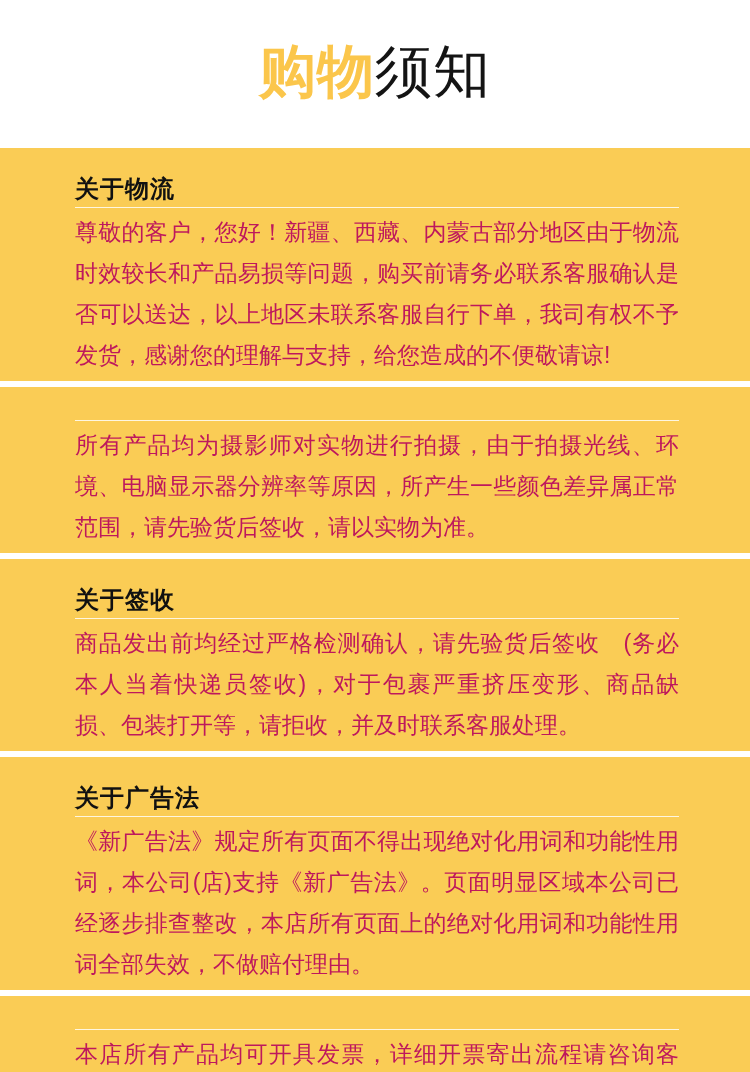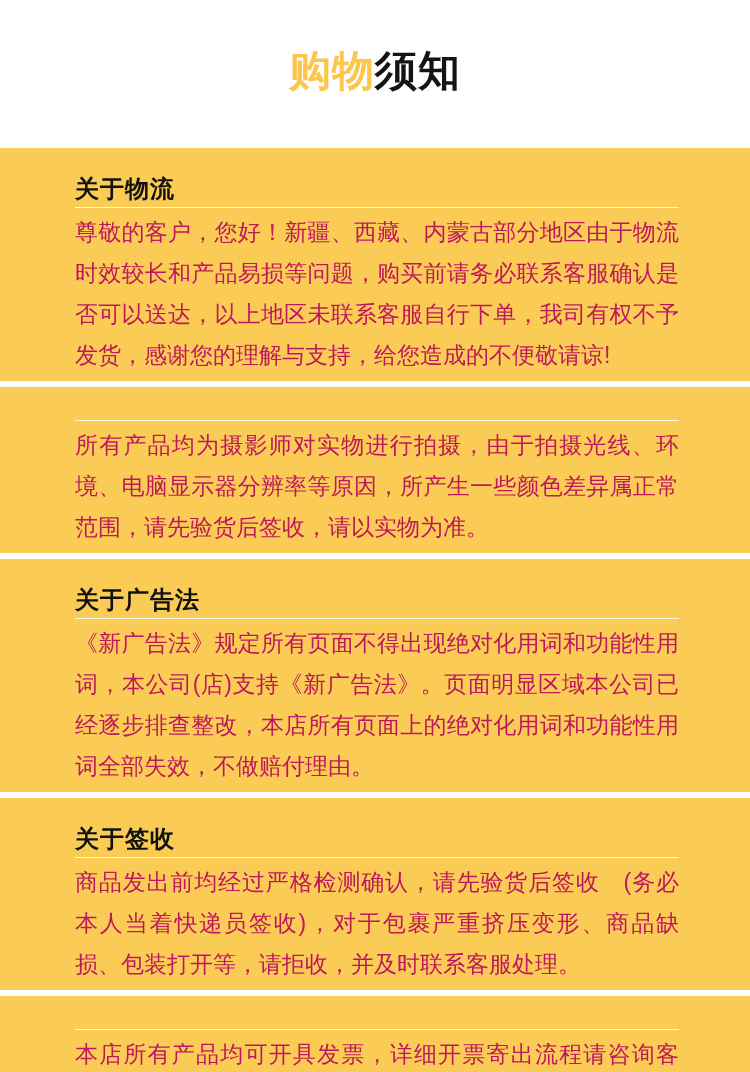--- a/index.html
+++ b/index.html
@@ -17,32 +17,32 @@
     background: #ffffff;
   }
   
   .title-wrap {
     padding-top: 40px;
     height: 62px;
     text-align: center;
     white-space: nowrap;
   }
   .title-wrap .title-part {
-    font-size: 42px;
+    font-size: 57px;
     line-height: 62px;
     letter-spacing: 1px;
     vertical-align: top;
   }
   .title-highlight {
     color: #FBC64B;
     font-weight: 800;
   }
   .title-rest {
     color: #141414;
-    font-weight: 700;
+    font-weight: 400;
   }
   
   .sections { margin-top: 46px; }
   .section {
     background: #FACC55;
     padding: 28px 71px 5px 75px;
     margin-bottom: 6px;
   }
   .section:last-child { margin-bottom: 0; }
   .section h2 {
@@ -84,29 +84,29 @@
       <div class="rule"></div>
       <p>尊敬的客户，您好！新疆、西藏、内蒙古部分地区由于物流时效较长和产品易损等问题，购买前请务必联系客服确认是否可以送达，以上地区未联系客服自行下单，我司有权不予发货，感谢您的理解与支持，给您造成的不便敬请谅!</p>
     </section>
 
     <section class="section">
       <div class="rule"></div>
       <p>所有产品均为摄影师对实物进行拍摄，由于拍摄光线、环境、电脑显示器分辨率等原因，所产生一些颜色差异属正常范围，请先验货后签收，请以实物为准。</p>
     </section>
 
     <section class="section">
+      <h2>关于签收</h2>
+      <div class="rule"></div>
+      <p>商品发出前均经过严格检测确认，请先验货后签收　(务必本人当着快递员签收)，对于包裹严重挤压变形、商品缺损、包装打开等，请拒收，并及时联系客服处理。</p>
+    </section>
+
+    <section class="section">
       <h2>关于广告法</h2>
       <div class="rule"></div>
       <p>《新广告法》规定所有页面不得出现绝对化用词和功能性用词，本公司(店)支持《新广告法》。页面明显区域本公司已经逐步排查整改，本店所有页面上的绝对化用词和功能性用词全部失效，不做赔付理由。</p>
-    </section>
-
-    <section class="section">
-      <h2>关于签收</h2>
-      <div class="rule"></div>
-      <p>商品发出前均经过严格检测确认，请先验货后签收　(务必本人当着快递员签收)，对于包裹严重挤压变形、商品缺损、包装打开等，请拒收，并及时联系客服处理。</p>
     </section>
 
     <section class="section">
       <div class="rule"></div>
       <p>本店所有产品均可开具发票，详细开票寄出流程请咨询客服!</p>
     </section>
 
   </div>
 
 </div>

